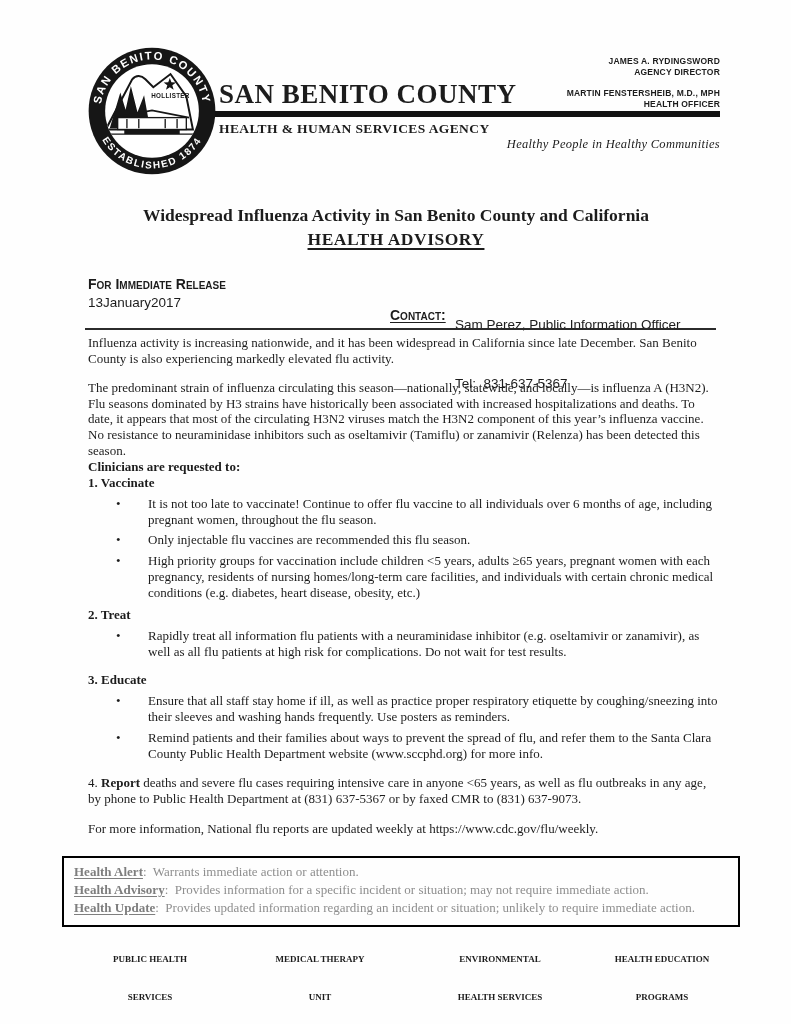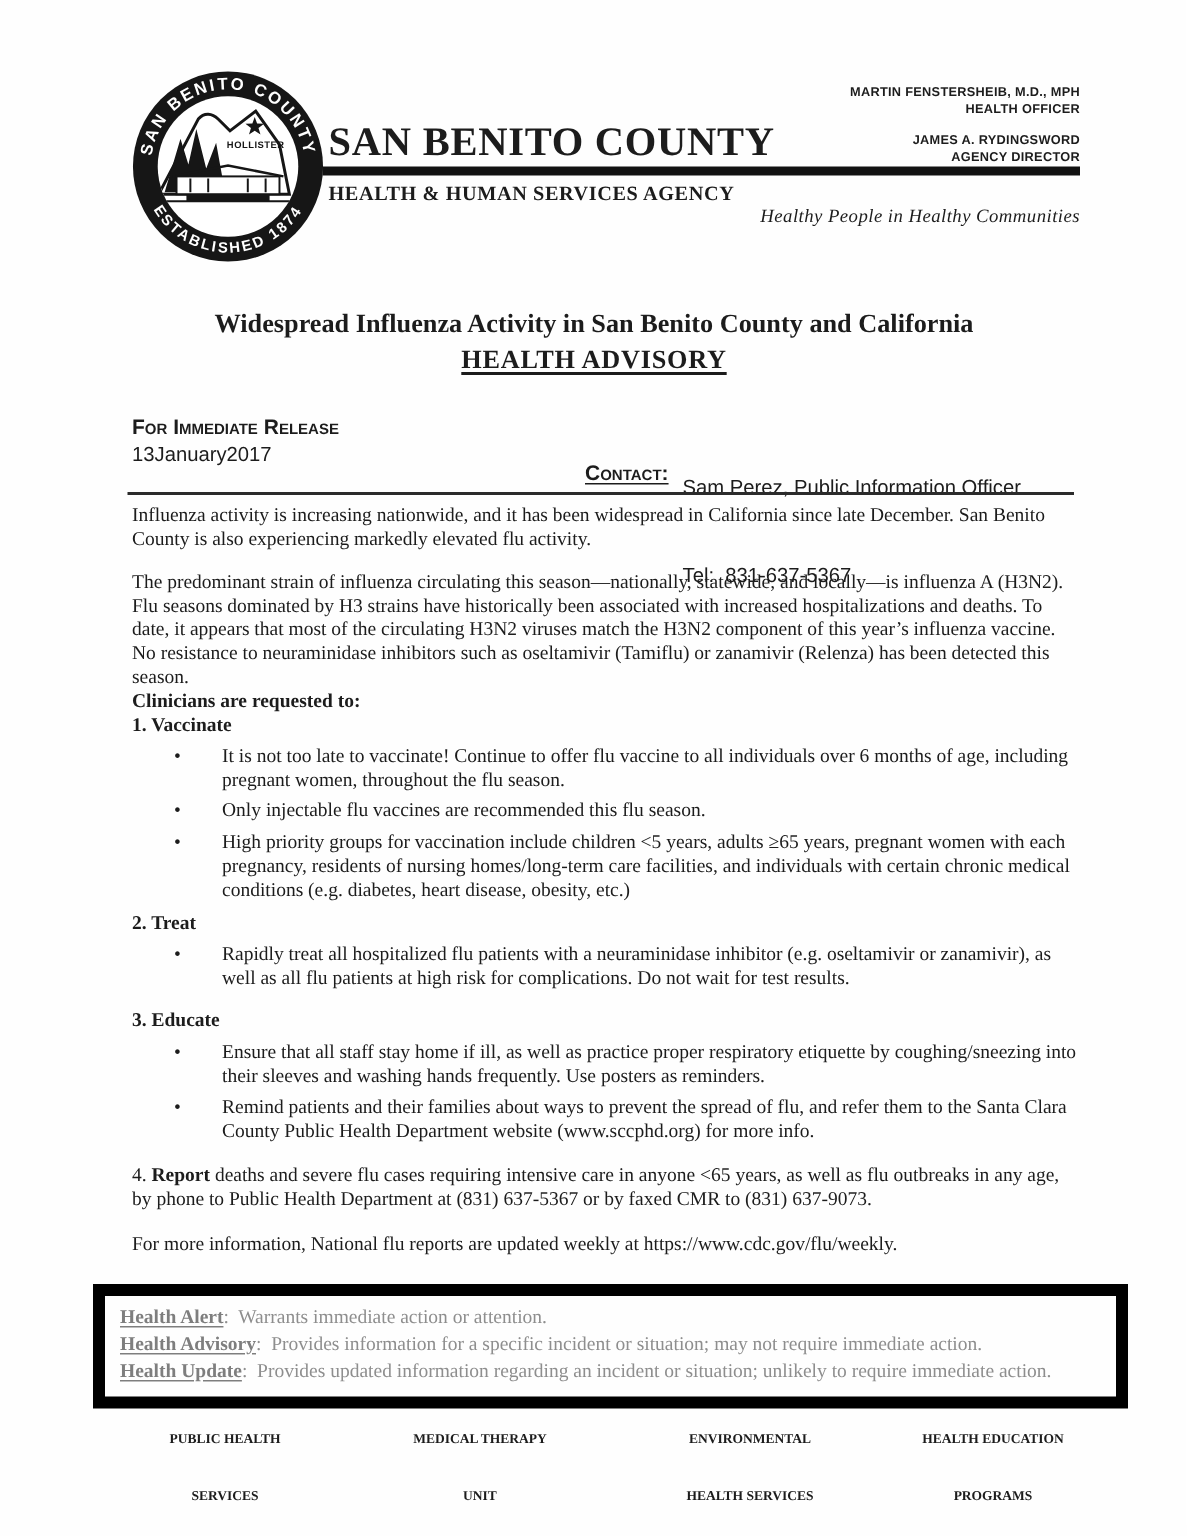--- a/index.html
+++ b/index.html
@@ -47,21 +47,21 @@
   .sec-h{font-weight:bold;}
   .sec-h.gap-s{margin-top:6px;}
   .sec-h.gap-m{margin-top:13px;}
   .bullet{display:flex;padding-left:28px;margin-top:5px;}
   .bullet .dot{width:32px;flex:none;}
   .bullet .btxt{flex:1;}
   .report{margin-top:13px;}
   .moreinfo{margin-top:15px;}
 
   
-  .advisory-box{position:absolute;left:62px;top:856px;width:654px;border:8px solid #000000;
+  .advisory-box{position:absolute;left:62px;top:856px;width:654px;border:2px solid #000000;
                 padding:5px 10px 8px 10px;font-size:13px;line-height:1.38;color:#8e8e8e;}
   .adv-term{font-weight:bold;color:#7e7e7e;text-decoration:underline;text-underline-offset:2px;}
   .adv-desc{white-space:pre-wrap;}
 
   
   .footer{position:absolute;left:0;top:928px;width:791px;font-size:9px;line-height:1.4;}
   .fcol{position:absolute;top:0;text-align:center;white-space:pre-wrap;}
   .fcol .fname{font-weight:bold;}
   .fcol1{left:70px;width:160px;}
   .fcol2{left:240px;width:160px;}
@@ -102,26 +102,26 @@
     </text>
     <text font-family="Liberation Sans, sans-serif" font-weight="bold" font-size="15" letter-spacing="2.5" fill="#ffffff">
       <textPath href="#arcBot" startOffset="50%" text-anchor="middle">ESTABLISHED 1874</textPath>
     </text>
   </svg>
 
   <div class="agency-title">SAN BENITO COUNTY</div>
 
   <div class="officials">
     <div class="official">
+      <div>JAMES A. RYDINGSWORD</div>
+      <div>AGENCY DIRECTOR</div>
+    </div>
+    <div class="official">
       <div>MARTIN FENSTERSHEIB, M.D., MPH</div>
       <div>HEALTH OFFICER</div>
-    </div>
-    <div class="official">
-      <div>JAMES A. RYDINGSWORD</div>
-      <div>AGENCY DIRECTOR</div>
     </div>
   </div>
 
   <div class="thick-rule"></div>
   <div class="agency-sub">HEALTH &amp; HUMAN SERVICES AGENCY</div>
 
   <div class="dept">
     <div class="tagline">Healthy People in Healthy Communities</div>
   </div>
 
@@ -159,21 +159,21 @@
       <span class="btxt">Only injectable flu vaccines are recommended this flu season.</span>
     </div>
     <div class="bullet">
       <span class="dot">•</span>
       <span class="btxt">High priority groups for vaccination include children &lt;5 years, adults ≥65 years, pregnant women with each pregnancy, residents of nursing homes/long-term care facilities, and individuals with certain chronic medical conditions (e.g. diabetes, heart disease, obesity, etc.)</span>
     </div>
 
     <div class="sec-h gap-s">2. Treat</div>
     <div class="bullet">
       <span class="dot">•</span>
-      <span class="btxt">Rapidly treat all hospitalized flu patients with a neuraminidase inhibitor (e.g. oseltamivir or zanamivir), as well as all flu patients at high risk for complications. Do not wait for test results.</span>
+      <span class="btxt">Rapidly treat all information flu patients with a neuraminidase inhibitor (e.g. oseltamivir or zanamivir), as well as all flu patients at high risk for complications. Do not wait for test results.</span>
     </div>
 
     <div class="sec-h gap-m">3. Educate</div>
     <div class="bullet">
       <span class="dot">•</span>
       <span class="btxt">Ensure that all staff stay home if ill, as well as practice proper respiratory etiquette by coughing/sneezing into their sleeves and washing hands frequently. Use posters as reminders.</span>
     </div>
     <div class="bullet">
       <span class="dot">•</span>
       <span class="btxt">Remind patients and their families about ways to prevent the spread of flu, and refer them to the Santa Clara County Public Health Department website (www.sccphd.org) for more info.</span>

